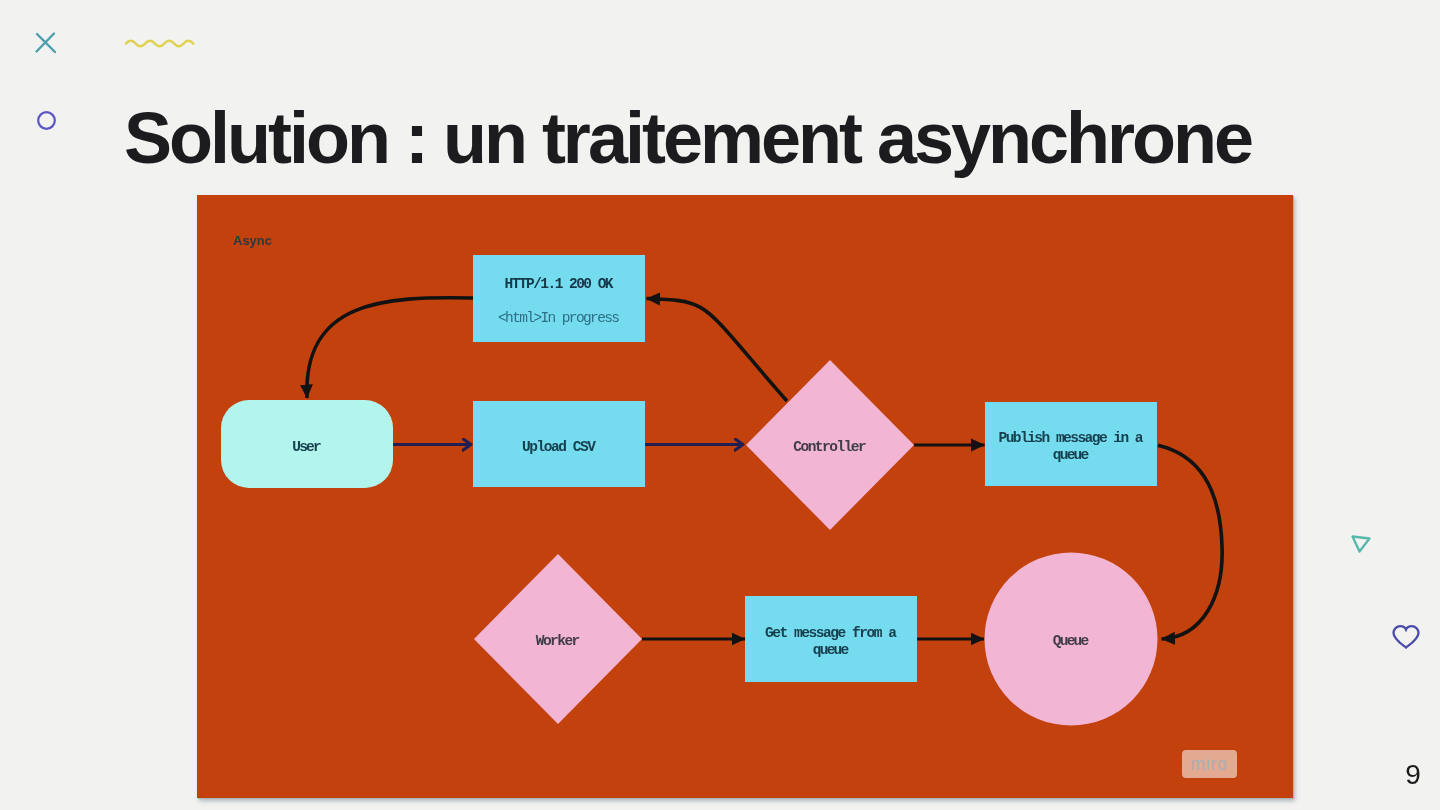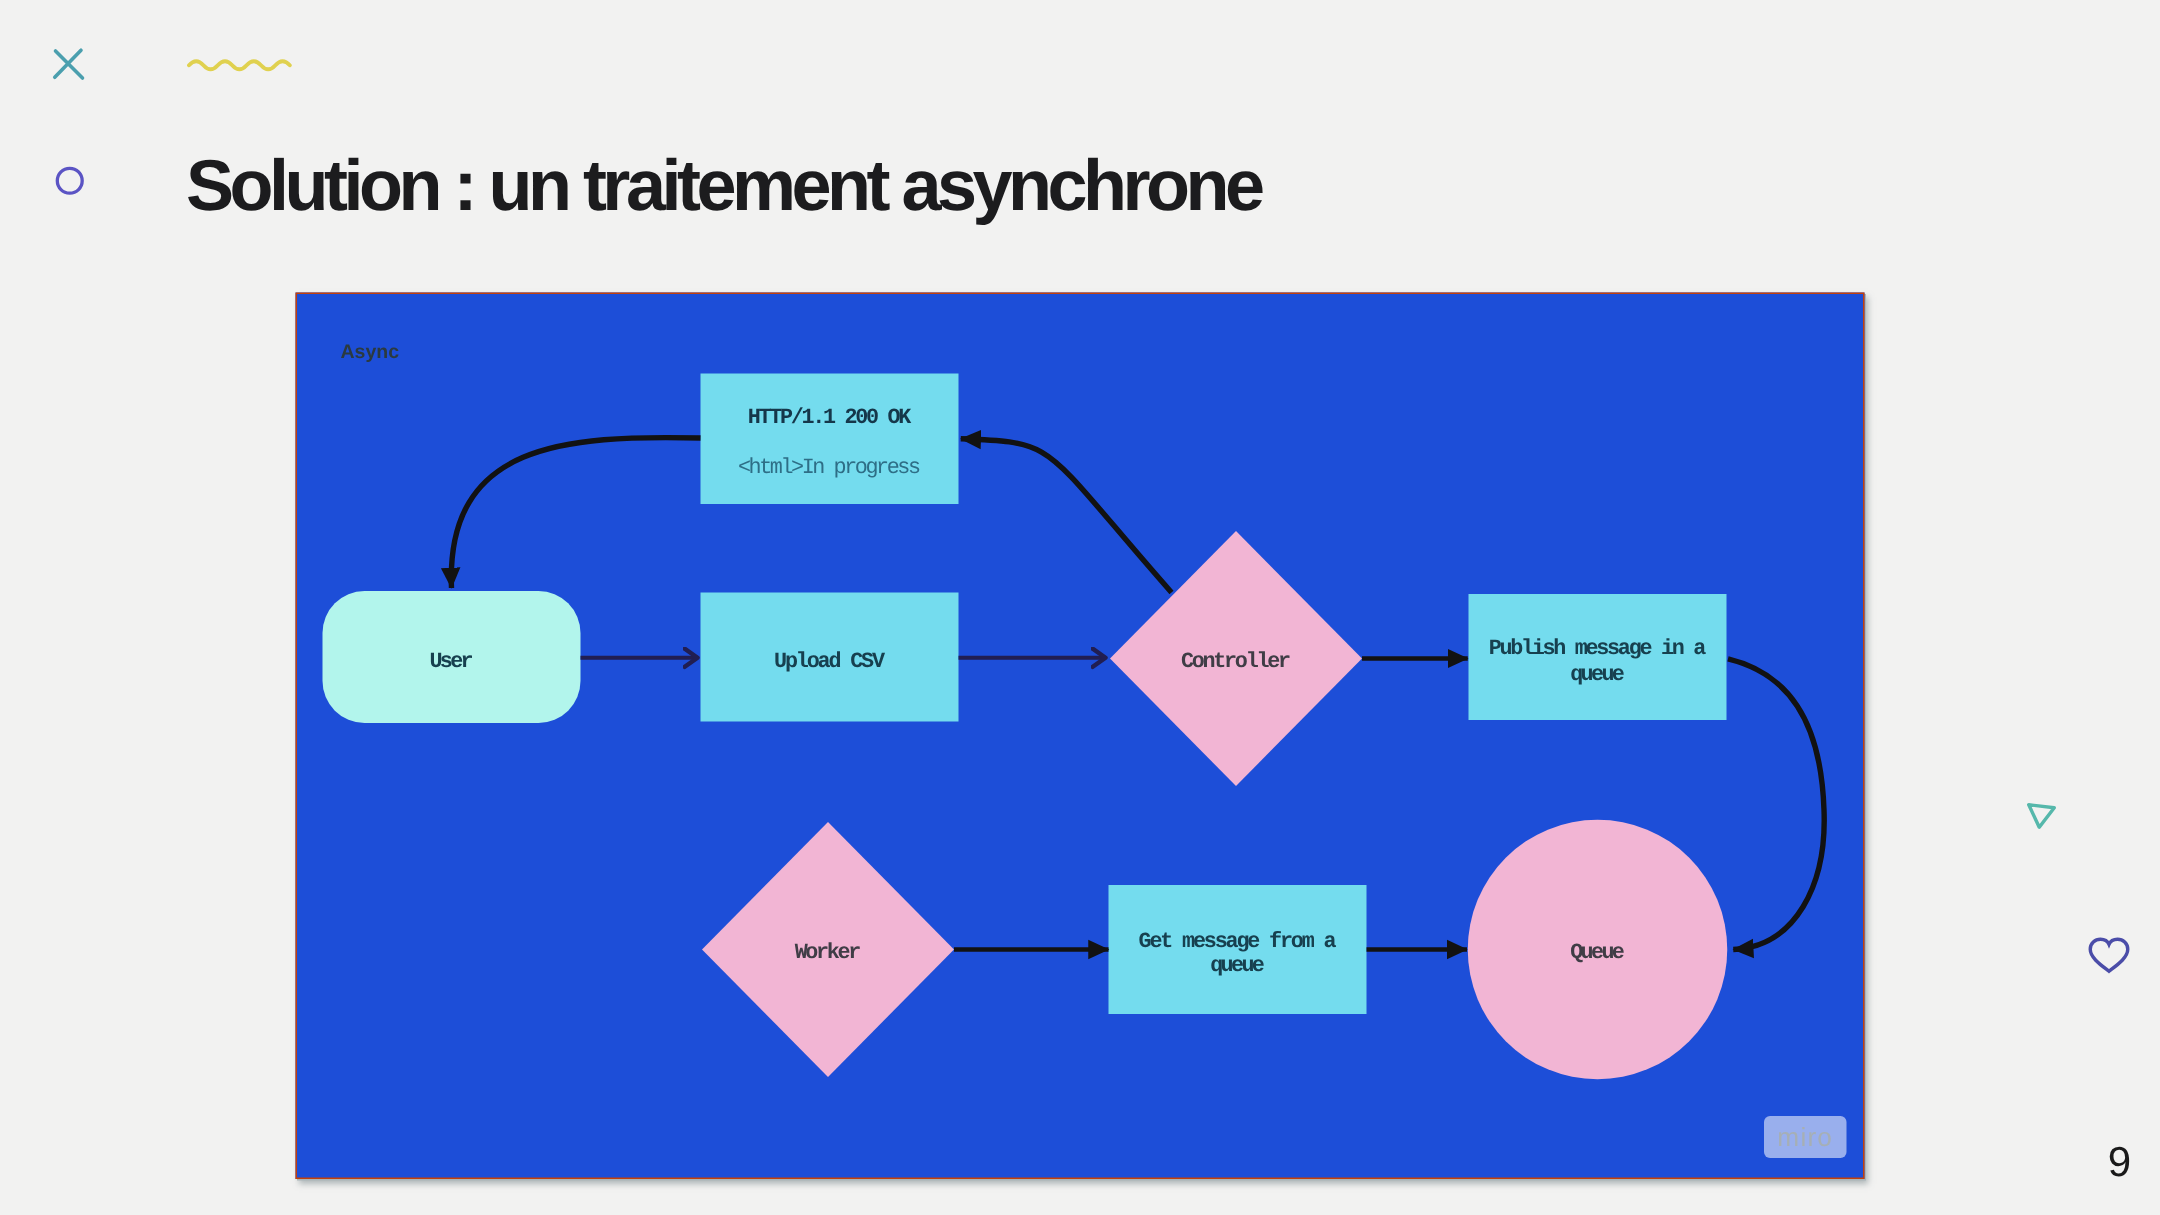--- a/index.html
+++ b/index.html
@@ -1,22 +1,22 @@
 <!DOCTYPE html>
 <html><head>
 <meta charset="utf-8">
 <style>
   html,body{margin:0;padding:0;}
   body{width:1440px;height:810px;background:#f2f2f1;overflow:hidden;position:relative;
        font-family:"Liberation Sans",sans-serif;}
   .abs{position:absolute;}
-  #title{left:124px;top:97px;font-weight:bold;font-size:48px;letter-spacing:-3px;
+  #title{left:124px;top:97px;font-weight:bold;font-size:72px;letter-spacing:-3px;
          color:#1c1c1e;white-space:nowrap;}
-  #panel{left:197px;top:195px;width:1044px;height:589px;background:#1d4ed8;
-         border:1px solid #c2410c;box-shadow:1px 1px 0 #aab5b9,2px 3px 4px rgba(110,125,130,.5);}
+  #panel{left:197px;top:195px;width:1044px;height:589px;background:#c2410c;
+         border:7px solid #c2410c;box-shadow:1px 1px 0 #aab5b9,2px 3px 4px rgba(110,125,130,.5);padding-left:38px;}
   #pagenum{left:1398px;top:759px;font-size:28px;color:#1a1a1a;width:30px;text-align:center;}
 </style>
 </head>
 <body>
 
   <svg class="abs" style="left:33px;top:30px" width="26" height="26" viewBox="0 0 26 26">
     <path d="M4 4 L22 22 M21 3.5 L3.5 21.5" stroke="#4b9fae" stroke-width="2.4" fill="none" stroke-linecap="round"></path>
   </svg>
 
   <svg class="abs" style="left:122px;top:35px" width="76" height="16" viewBox="0 0 76 16">

